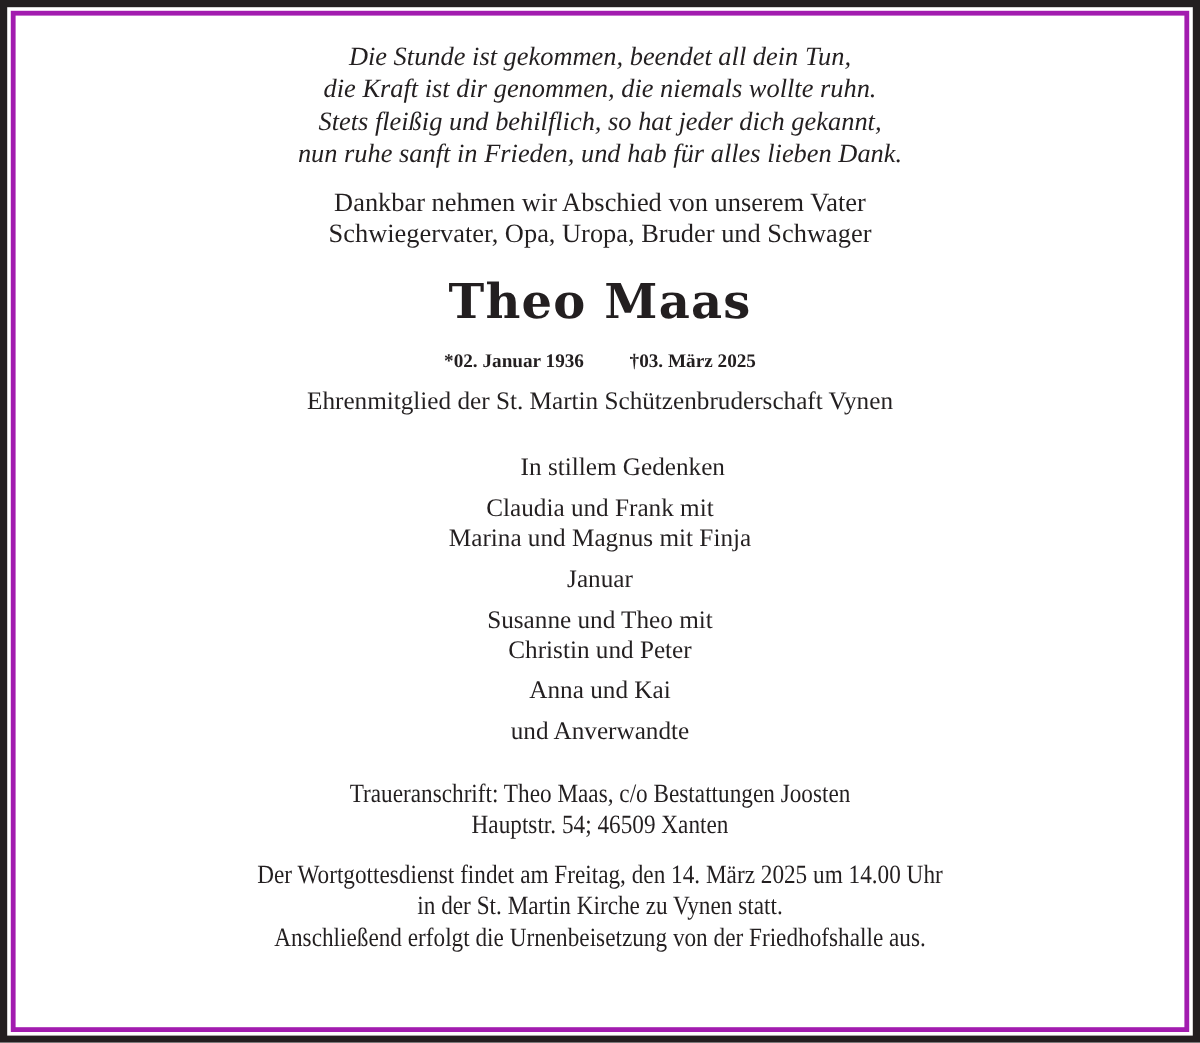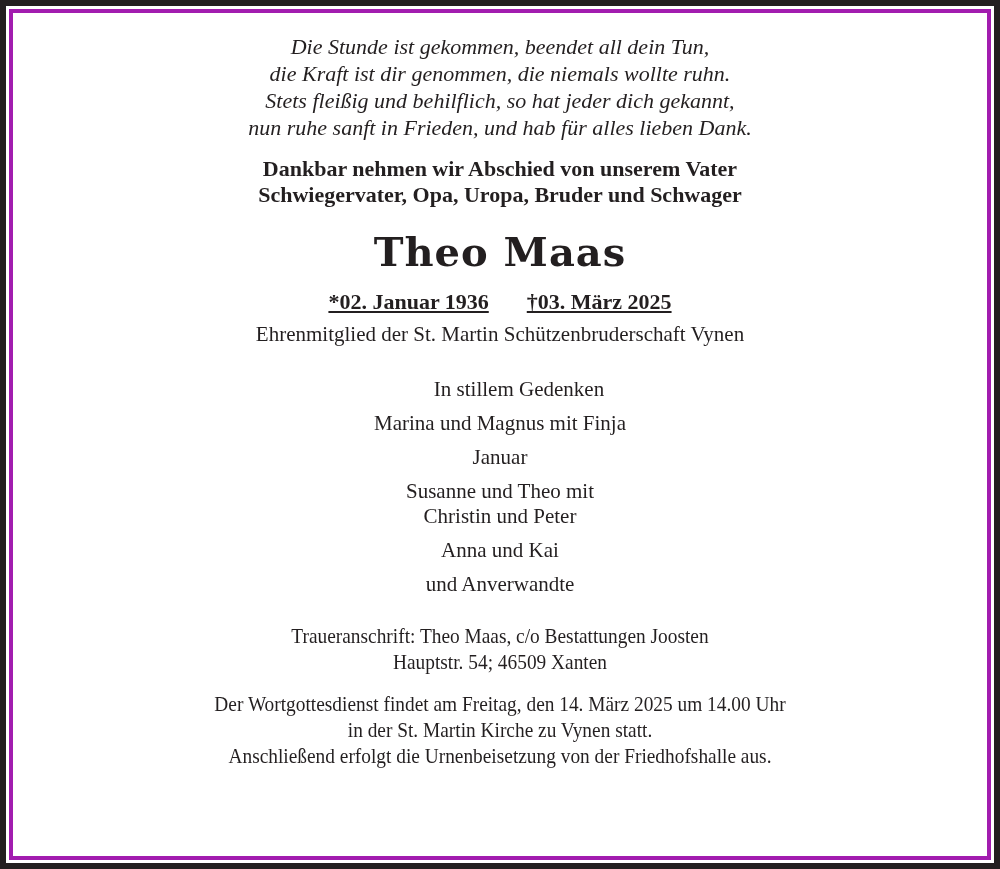--- a/index.html
+++ b/index.html
@@ -27,36 +27,34 @@
   }
   .poem {
     font-style: italic;
     font-size: 22px;
     line-height: 27px;
   }
   .intro {
     margin-top: 15px;
     font-size: 22px;
     line-height: 26px;
-    font-weight: bold;
   }
   .name {
     margin-top: 14px;
     font-family: "DejaVu Serif", serif;
     font-weight: bold;
     font-size: 40px;
     line-height: 60px;
     letter-spacing: 1px;
   }
   .dates {
     margin-top: 7px;
-    font-size: 22px;
+    font-size: 16px;
     line-height: 26px;
     font-weight: bold;
-    text-decoration: underline;
   }
   .dates .birth { margin-right: 38px; }
   .honor {
     margin-top: 7px;
     font-size: 21px;
     line-height: 25px;
     font-weight: normal;
   }
   .mourners {
     margin-top: 30px;
@@ -100,20 +98,21 @@
 
       <p class="dates">
         <span class="birth">*02. Januar 1936</span><span class="death">†03. März 2025</span>
       </p>
 
       <p class="honor">Ehrenmitglied der St. Martin Schützenbruderschaft Vynen</p>
 
       <section class="mourners">
         <p class="heading">In stillem Gedenken</p>
         <div class="group">
+          <p>Claudia und Frank mit</p>
           <p>Marina und Magnus mit Finja</p>
         </div>
         <div class="group">
           <p>Januar</p>
         </div>
         <div class="group">
           <p>Susanne und Theo mit</p>
           <p>Christin und Peter</p>
         </div>
         <div class="group">

